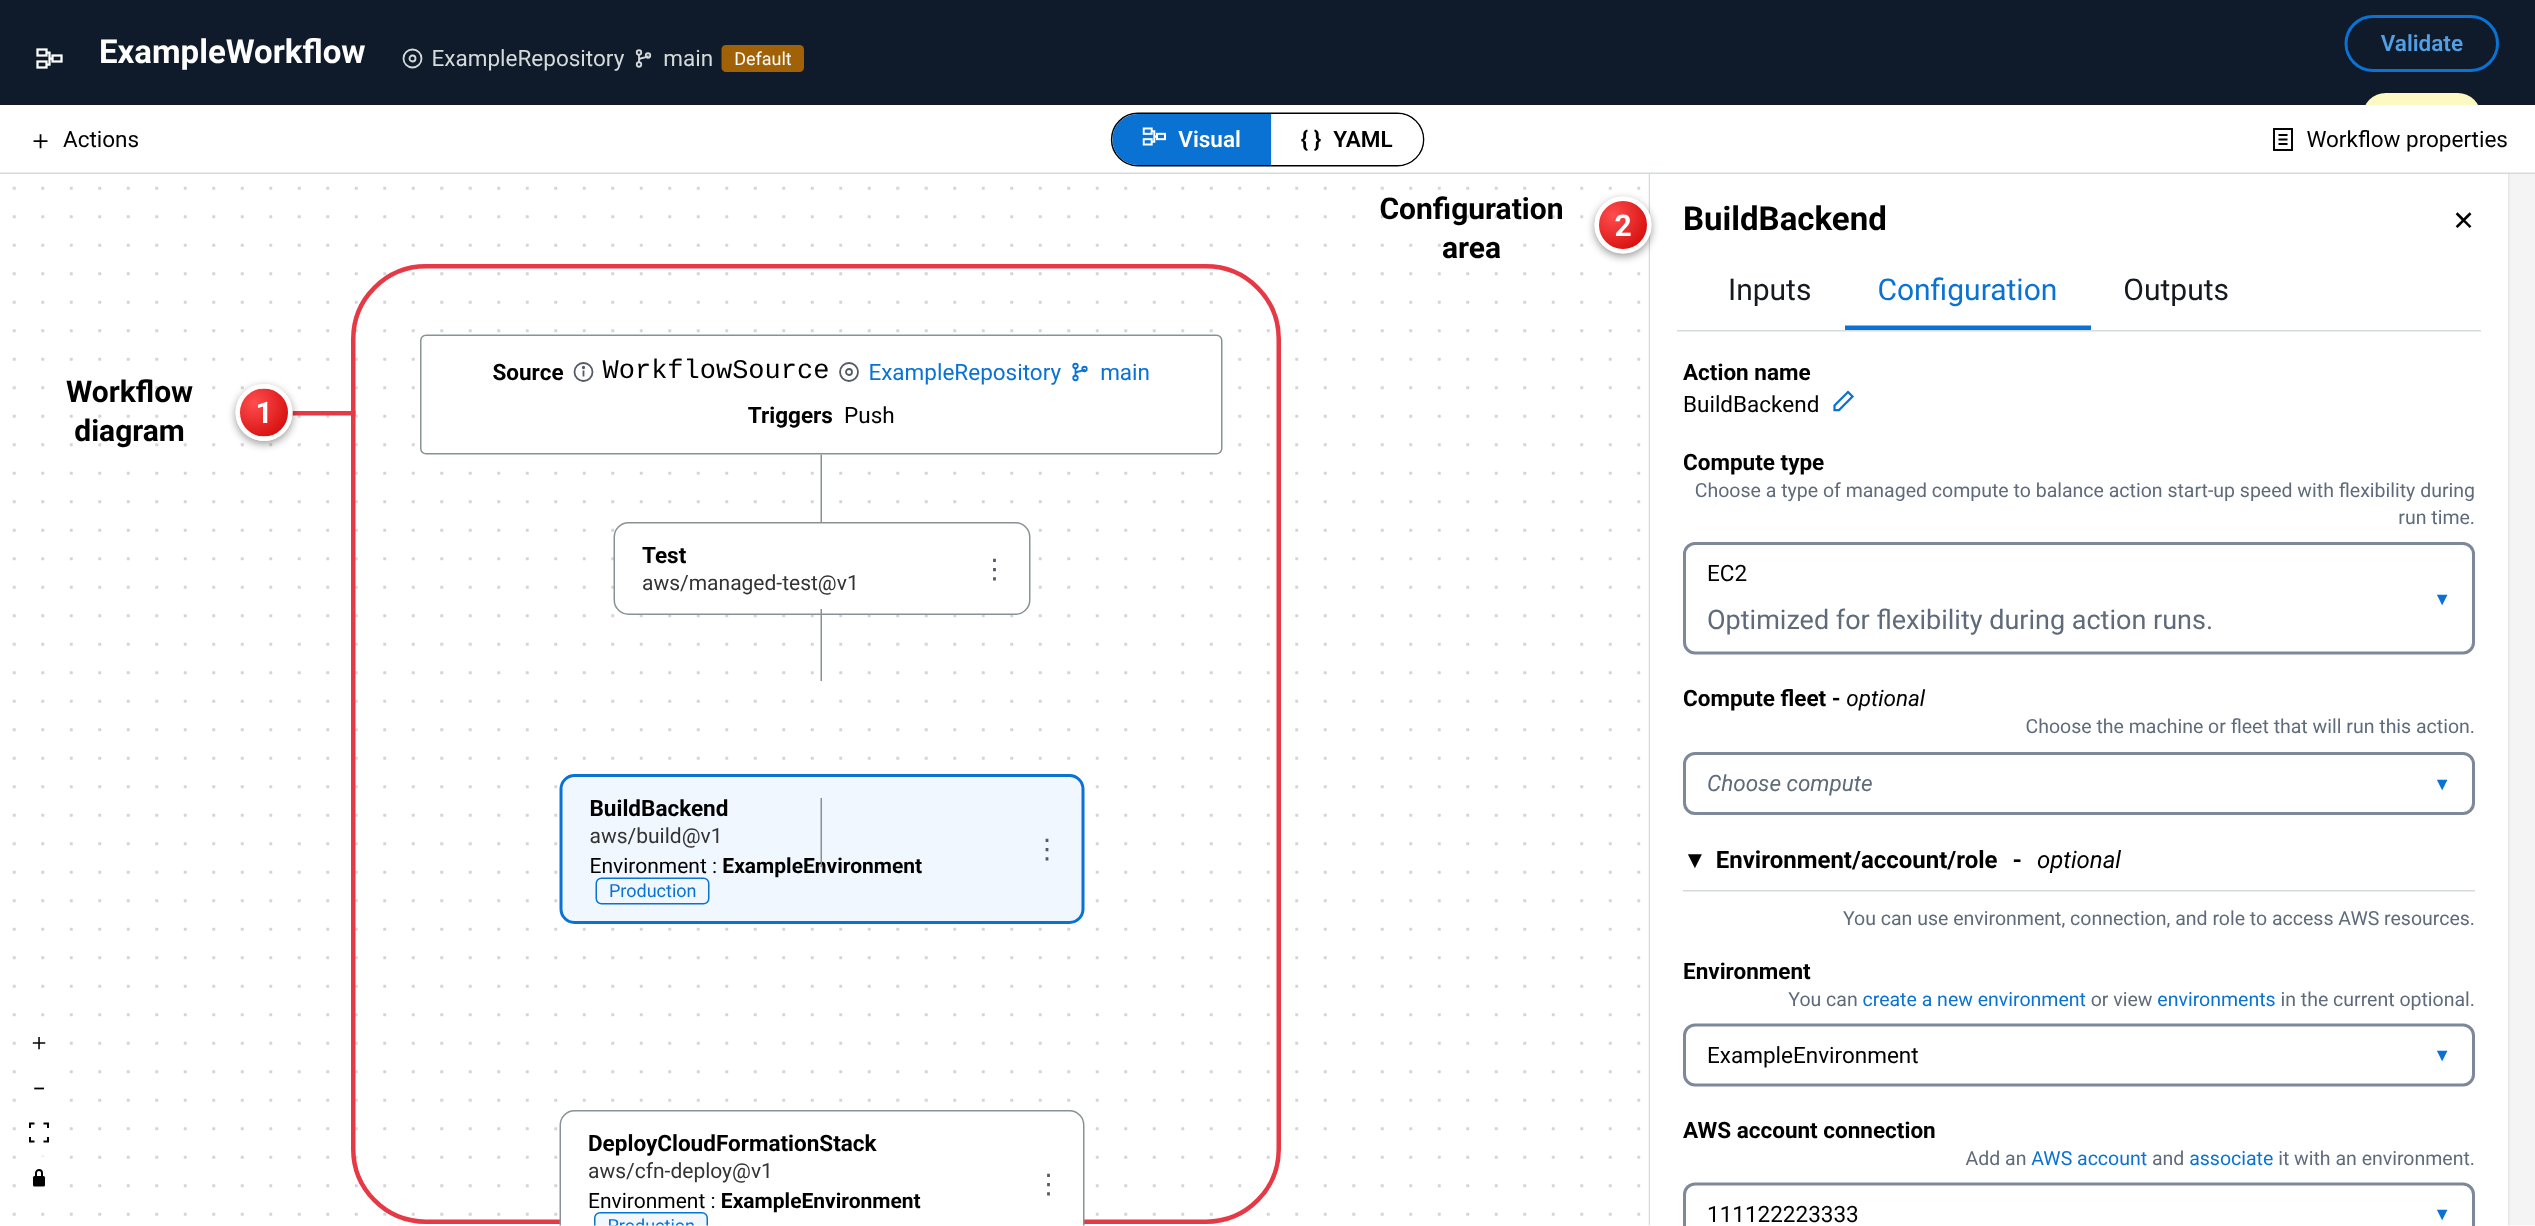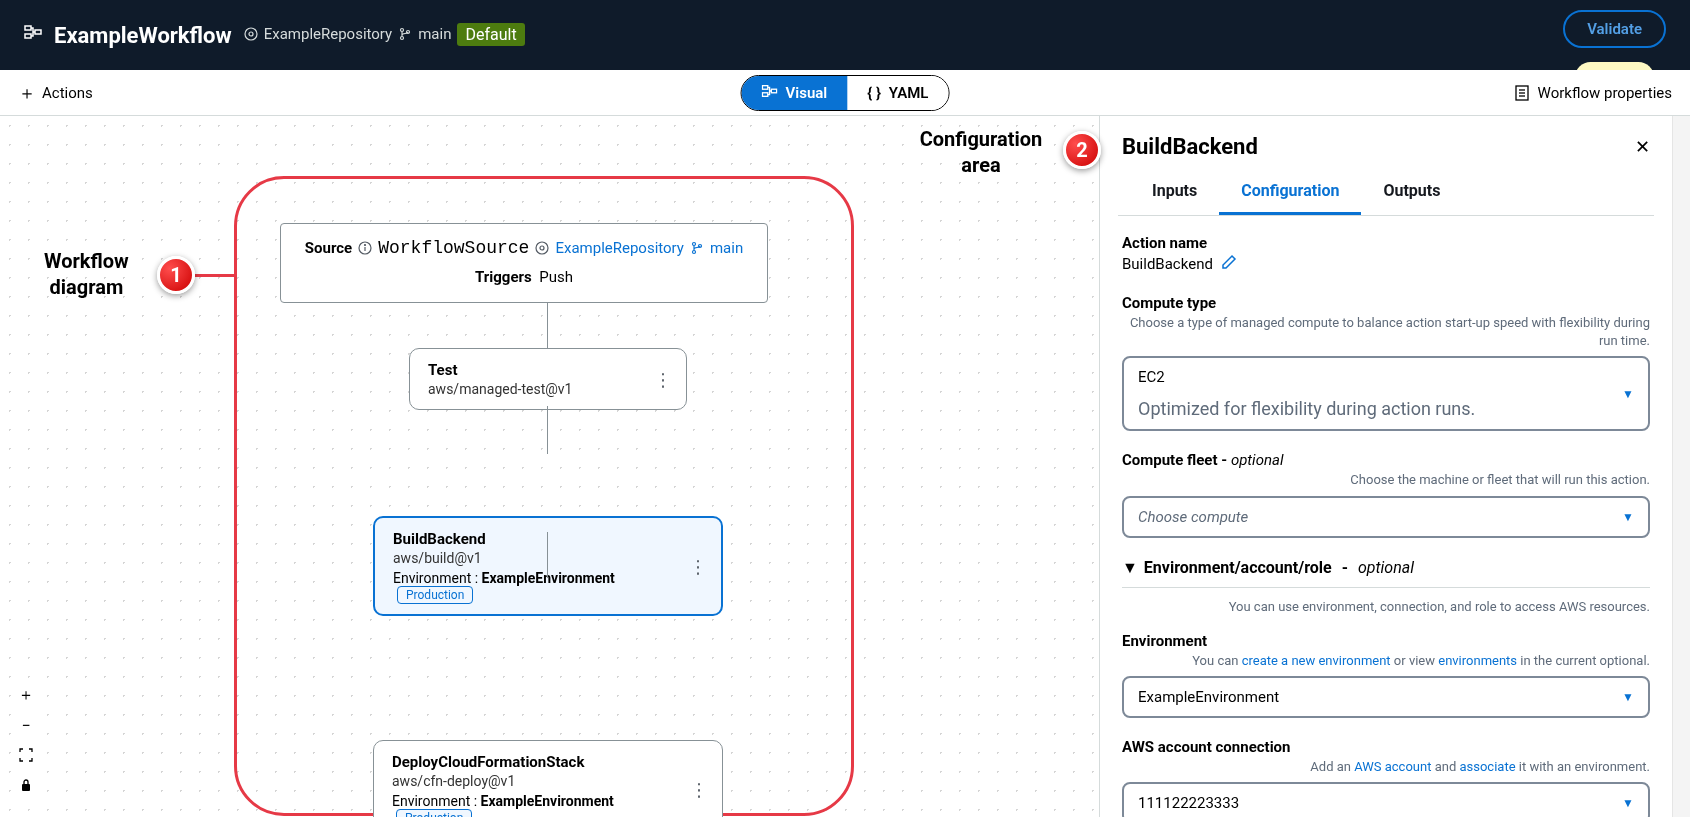--- a/index.html
+++ b/index.html
@@ -1,25 +1,25 @@
 <!DOCTYPE html>
 <html><head>
 <meta charset="utf-8">
 <style>
 * { box-sizing: border-box; margin: 0; padding: 0; font-family: -apple-system, BlinkMacSystemFont, "Segoe UI", Roboto, Helvetica, Arial, sans-serif; }
 body { width: 1690px; height: 817px; background: #fff; overflow: hidden; }
 
 
 .header { background: #0f1b2a; height: 70px; display: flex; align-items: center; padding: 0 24px; justify-content: space-between; }
-.header-left { display: flex; align-items: flex-start; gap: 12px; color: #fff; }
+.header-left { display: flex; align-items: flex-end; gap: 24px; color: #fff; }
 .workflow-icon { width: 18px; height: 18px; display: inline-flex; }
 .workflow-title { font-size: 22px; font-weight: 700; color: #fff; }
 .repo-info { display: flex; align-items: center; gap: 6px; color: #d5dbdb; font-size: 15px; }
 .repo-icon, .branch-icon { width: 14px; height: 14px; display: inline-flex; }
-.default-badge { background: #4d7c0f; color: #fff; padding: 2px 8px; border-radius: 3px; font-size: 16px; }
+.default-badge { background: #a16207; color: #fff; padding: 2px 8px; border-radius: 3px; font-size: 12px; }
 .header-right { display: flex; align-items: center; gap: 14px; flex-direction: column; }
 .btn-cancel { color: #539fe5; font-size: 15px; font-weight: 600; background: none; border: none; cursor: pointer; }
 .btn-validate { color: #539fe5; font-size: 15px; font-weight: 600; background: none; border: 2px solid #0972d3; border-radius: 22px; padding: 8px 22px; cursor: pointer; }
 .btn-commit { color: #888; font-size: 10px; font-weight: 600; background: #fef9c3; border: none; border-radius: 22px; padding: 10px 22px; cursor: default; }
 
 
 .subheader { height: 46px; border-bottom: 1px solid #d5dbdb; display: flex; align-items: center; justify-content: space-between; padding: 0 18px; background:#fff; position:relative; }
 .actions-btn { display: flex; align-items: center; gap: 6px; font-size: 15px; background: none; border: none; cursor: pointer; }
 .plus-icon { font-size: 18px; font-weight: 400; }
 .view-toggle { display: flex; border: 1px solid #000; border-radius: 22px; overflow: hidden; position:absolute; left:50%; transform:translateX(-50%);}
@@ -59,21 +59,21 @@
 
 
 .zoom-ctrl { position: absolute; left: 12px; bottom: 18px; display: flex; flex-direction: column; gap: 2px; border-radius: 6px; }
 .zoom-btn { width: 28px; height: 28px; background: #fff; display: flex; align-items: center; justify-content: center; font-size: 16px; cursor: pointer; }
 
 
 .panel-header { display: flex; align-items: center; justify-content: space-between; padding: 18px 22px 10px 22px; }
 .panel-title { font-size: 22px; font-weight: 700; }
 .close-x { font-size: 18px; cursor: pointer; }
 .tabs { display: flex; border-bottom: 1px solid #d5dbdb; padding: 0 12px; margin: 0 18px;}
-.tab { padding: 12px 22px; font-size: 16px; font-weight: 700; color: #16191f; cursor: pointer; }
+.tab { padding: 12px 22px; font-size: 20px; font-weight: 400; color: #16191f; cursor: pointer; }
 .tab.active { color: #0972d3; border-bottom: 3px solid #0972d3; }
 .panel-body { padding: 18px 22px; overflow-y: auto; flex: 1; }
 .field { margin-bottom: 20px; }
 .field-label { font-size: 15px; font-weight: 700; margin-bottom: 2px; }
 .field-label .optional { font-style: italic; font-weight: 400; }
 .field-desc { font-size: 13px; color: #5f6b7a; margin-bottom: 6px; line-height: 1.4; text-align: right;}
 .field-value-row { display: flex; align-items: center; gap: 8px; font-size: 15px; }
 .edit-icon { color: #0972d3; cursor: pointer; }
 .select-box { border: 2px solid #7d8998; border-radius: 8px; padding: 10px 14px; display: flex; justify-content: space-between; align-items: center; cursor: pointer; font-size: 15px;}
 .select-main { font-size: 15px; }
@@ -162,21 +162,21 @@
     <div class="annotation-label" style="left:44px; top:132px; white-space:pre-line;">Workflow
 diagram</div>
     <div class="callout-circle" style="left:157px; top:140px;">1</div>
     <div class="red-connector" style="left:195px; top:158px; width:42px;"></div>
     <div class="red-frame" style="left:234px; top:60px; width:620px; height:640px;"></div>
 
     <div class="annotation-label" style="left:896px; top:10px; white-space:pre-line; text-align:center; width:170px;">Configuration
 area</div>
     <div class="callout-circle" style="left:1063px; top:15px;">2</div>
 
-    <div class="node source-node" style="left:280px; top:107px; width:488px; height:80px; border-radius:4px;">
+    <div class="node source-node" style="left:280px; top:107px; width:535px; height:80px; border-radius:4px;">
       <div class="source-line">
         <span class="source-label">Source</span>
         <span style="display:inline-flex">
             <svg width="14" height="14" viewBox="0 0 14 14" fill="none" stroke="#545b64" stroke-width="1.2">
               <circle cx="7" cy="7" r="6"></circle>
               <line x1="7" y1="6" x2="7" y2="10"></line>
               <circle cx="7" cy="4" r="0.5" fill="#545b64"></circle>
             </svg>
           </span>
         <span class="mono">WorkflowSource</span>

